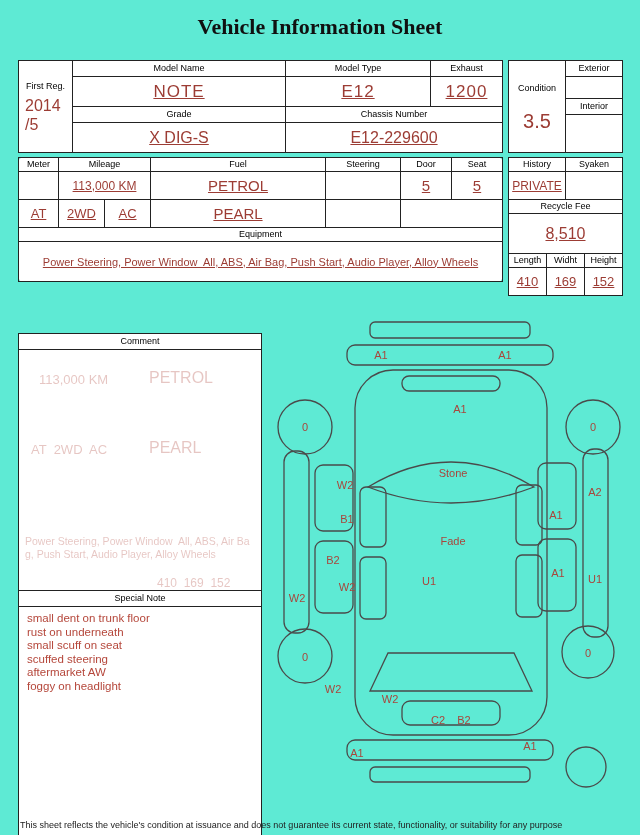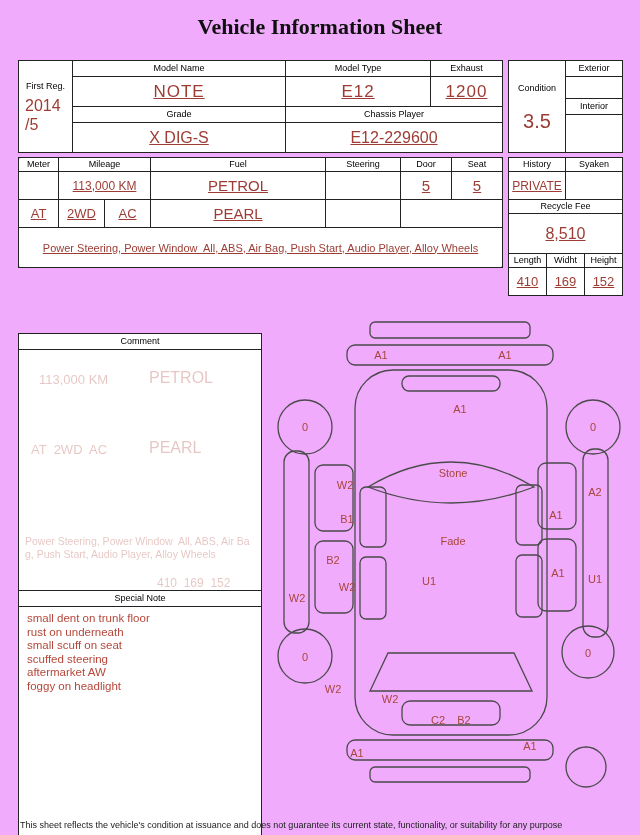--- a/index.html
+++ b/index.html
@@ -1,16 +1,16 @@
 <!DOCTYPE html>
 <html><head>
 <meta charset="utf-8">
 <style>
   html,body{margin:0;padding:0;background:#ffffff;}
-  .page{position:relative;width:640px;height:835px;background:#f0abfc;overflow:hidden;
+  .page{position:relative;width:640px;height:835px;background:#5eead4;overflow:hidden;
         font-family:"Liberation Sans",sans-serif;color:#111;}
   .title{position:absolute;top:14px;left:0;width:640px;text-align:center;
          font-family:"Liberation Serif",serif;font-size:22px;font-weight:600;color:#101010;}
   table.tbl{position:absolute;border-collapse:collapse;table-layout:fixed;background:#fff;}
   table.tbl td{border:1px solid #222;padding:0;text-align:center;vertical-align:middle;overflow:hidden;}
   td.lab,div.lab{font-size:9px;line-height:11px;color:#000;font-weight:normal;}
   div.lab{padding-top:2px;text-align:center;}
   .val{color:#9c3c34;text-decoration:underline;}
   .v10{font-size:12px;} .v12{font-size:12px;} .v13{font-size:13px;} .v15{font-size:15px;}
   .v16{font-size:16px;} .v17{font-size:17px;letter-spacing:1px;} .v20{font-size:20px;}
@@ -58,21 +58,21 @@
       <td class="lab">Model Type</td>
       <td class="lab">Exhaust</td>
     </tr>
     <tr style="height:30px">
       <td class="val v17">NOTE</td>
       <td class="val v17">E12</td>
       <td class="val v17">1200</td>
     </tr>
     <tr style="height:16px">
       <td class="lab">Grade</td>
-      <td class="lab" colspan="2">Chassis Player</td>
+      <td class="lab" colspan="2">Chassis Number</td>
     </tr>
     <tr style="height:30px">
       <td class="val v16">X DIG-S</td>
       <td class="val v16" colspan="2">E12-229600</td>
     </tr>
   </tbody>
     </table>
 
   <table class="tbl" style="left:508px;top:60px;width:114px;">
     <colgroup>
@@ -126,20 +126,23 @@
       <td class="val v15">5</td>
       <td class="val v15">5</td>
     </tr>
     <tr style="height:28px">
       <td class="val v13">AT</td>
       <td class="val v13">2WD</td>
       <td class="val v13">AC</td>
       <td class="val v15">PEARL</td>
       <td class="val"></td>
       <td class="val" colspan="2"></td>
+    </tr>
+    <tr style="height:14px">
+      <td class="lab" colspan="7">Equipment</td>
     </tr>
     <tr style="height:40px">
       <td class="val eqval" colspan="7">Power Steering, Power Window  All, ABS, Air Bag, Push Start, Audio Player, Alloy Wheels</td>
     </tr>
   </tbody>
     </table>
 
   <table class="tbl" style="left:508px;top:157px;width:114px;">
     <colgroup>
       <col style="width:19px">

